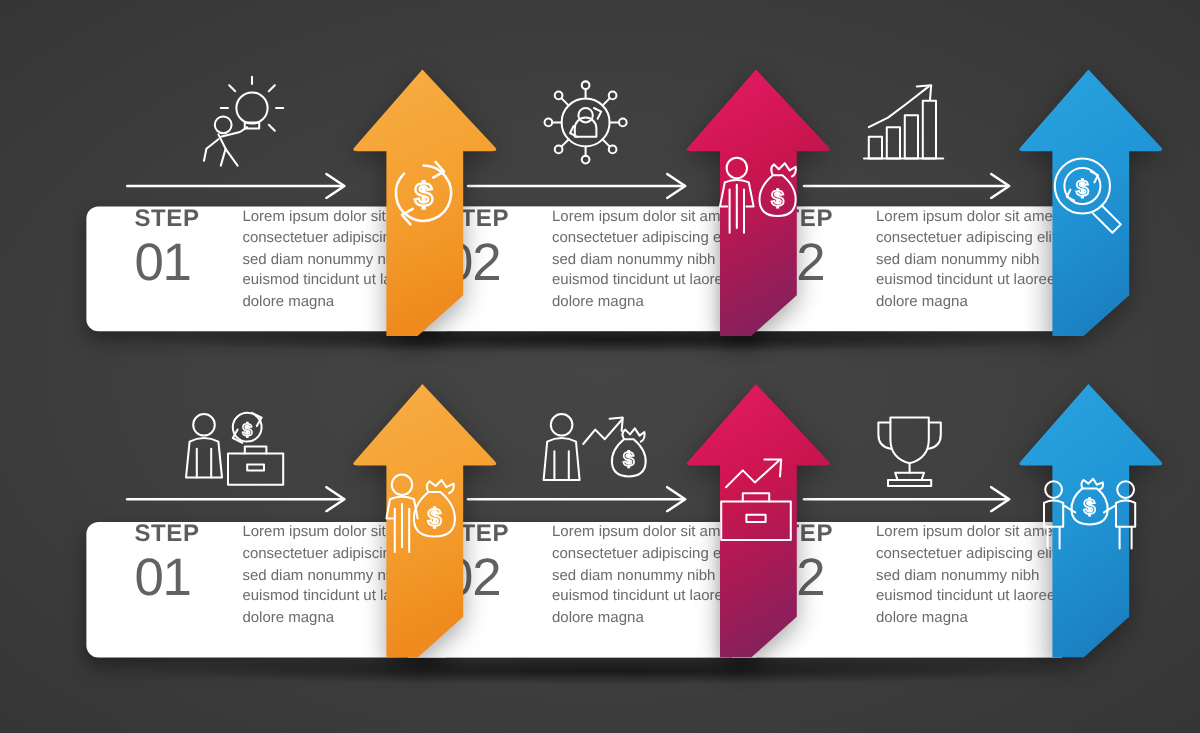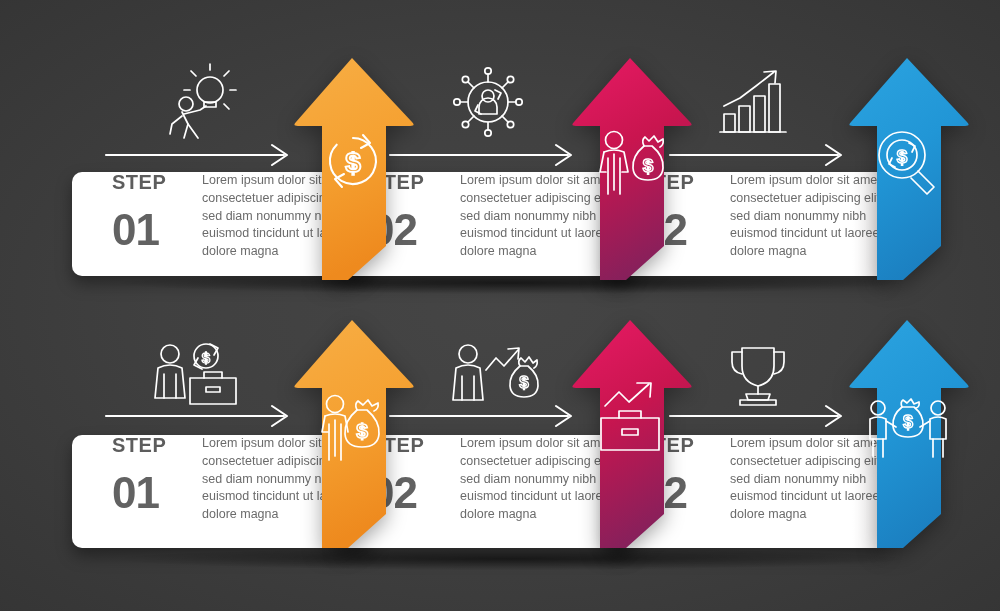--- a/index.html
+++ b/index.html
@@ -51,25 +51,25 @@
   }
   .step-word {
     font-size: 20px;
     font-weight: bold;
     letter-spacing: 0.5px;
     display: block;
     color: #5d5d5d;
   }
   .step-num {
     font-size: 44px;
-    font-weight: bold;
+    font-weight: normal;
     display: block;
     letter-spacing: -1px;
     color: #626262;
-    margin-top: 16px;
+    margin-top: 5px;
   }
   .step-desc {
     font-size: 12.5px;
     line-height: 1.42;
     color: #6b6b6b;
     margin-left: 12px;
     max-width: 210px;
   }
 
   

